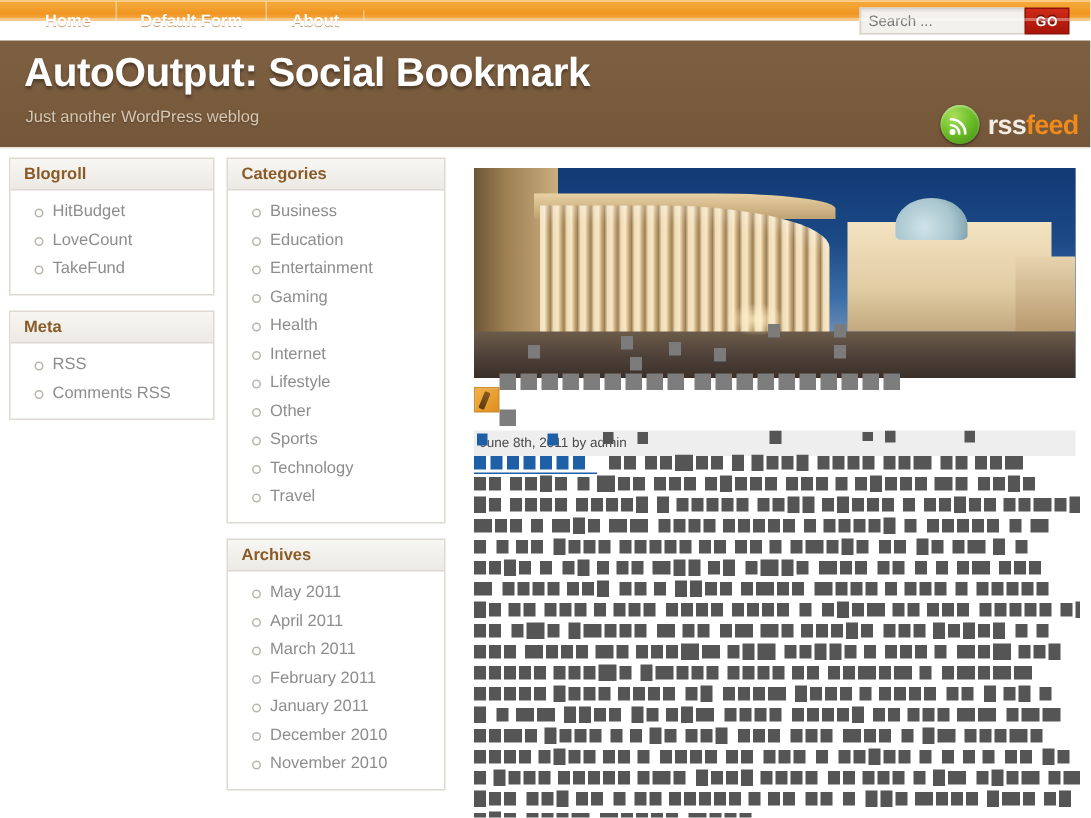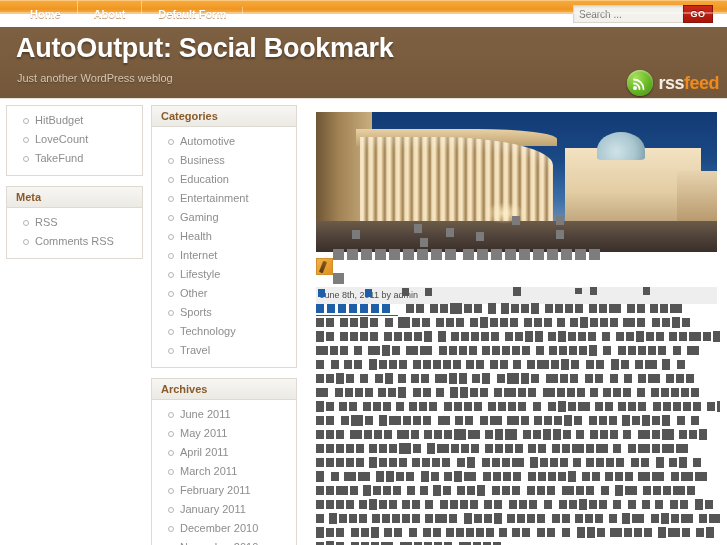--- a/index.html
+++ b/index.html
@@ -220,22 +220,22 @@
   .link-underline{
     position:absolute; height:1px; background:#1f5fa8;
   }
 </style>
 </head>
 <body>
 
 <div id="topbar">
   <div id="nav">
     <div class="nav-item">Home</div>
+    <div class="nav-item">Default Form</div>
     <div class="nav-item">About</div>
-    <div class="nav-item">Default Form</div>
     <div class="nav-sep"></div>
   </div>
 
   <div id="searchbox">
     <input id="search-input" type="text" placeholder="Search ..." style="">
     <div id="search-go">GO</div>
   </div>
 </div>
 
 <div id="header">
@@ -253,56 +253,55 @@
     <div id="rss-word">
       <span class="a">rss</span><span class="b">feed</span>
     </div>
   </div>
 </div>
 
 <div id="page">
 
   <div class="col" id="col1">
       <div class="widget">
+        <div class="widget-title">Blogroll</div>
         <ul>
           <li><span>HitBudget</span></li>
           <li><span>LoveCount</span></li>
           <li><span>TakeFund</span></li>
         </ul>
       </div>
       <div class="widget">
         <div class="widget-title">Meta</div>
         <ul>
           <li><span>RSS</span></li>
           <li><span>Comments RSS</span></li>
         </ul>
       </div>
     </div>
   <div class="col" id="col2">
       <div class="widget">
         <div class="widget-title">Categories</div>
         <ul>
-          <li><span>Automotive</span></li>
           <li><span>Business</span></li>
           <li><span>Education</span></li>
           <li><span>Entertainment</span></li>
           <li><span>Gaming</span></li>
           <li><span>Health</span></li>
           <li><span>Internet</span></li>
           <li><span>Lifestyle</span></li>
           <li><span>Other</span></li>
           <li><span>Sports</span></li>
           <li><span>Technology</span></li>
           <li><span>Travel</span></li>
         </ul>
       </div>
       <div class="widget">
         <div class="widget-title">Archives</div>
         <ul>
-          <li><span>June 2011</span></li>
           <li><span>May 2011</span></li>
           <li><span>April 2011</span></li>
           <li><span>March 2011</span></li>
           <li><span>February 2011</span></li>
           <li><span>January 2011</span></li>
           <li><span>December 2010</span></li>
           <li><span>November 2010</span></li>
         </ul>
       </div>
     </div>

